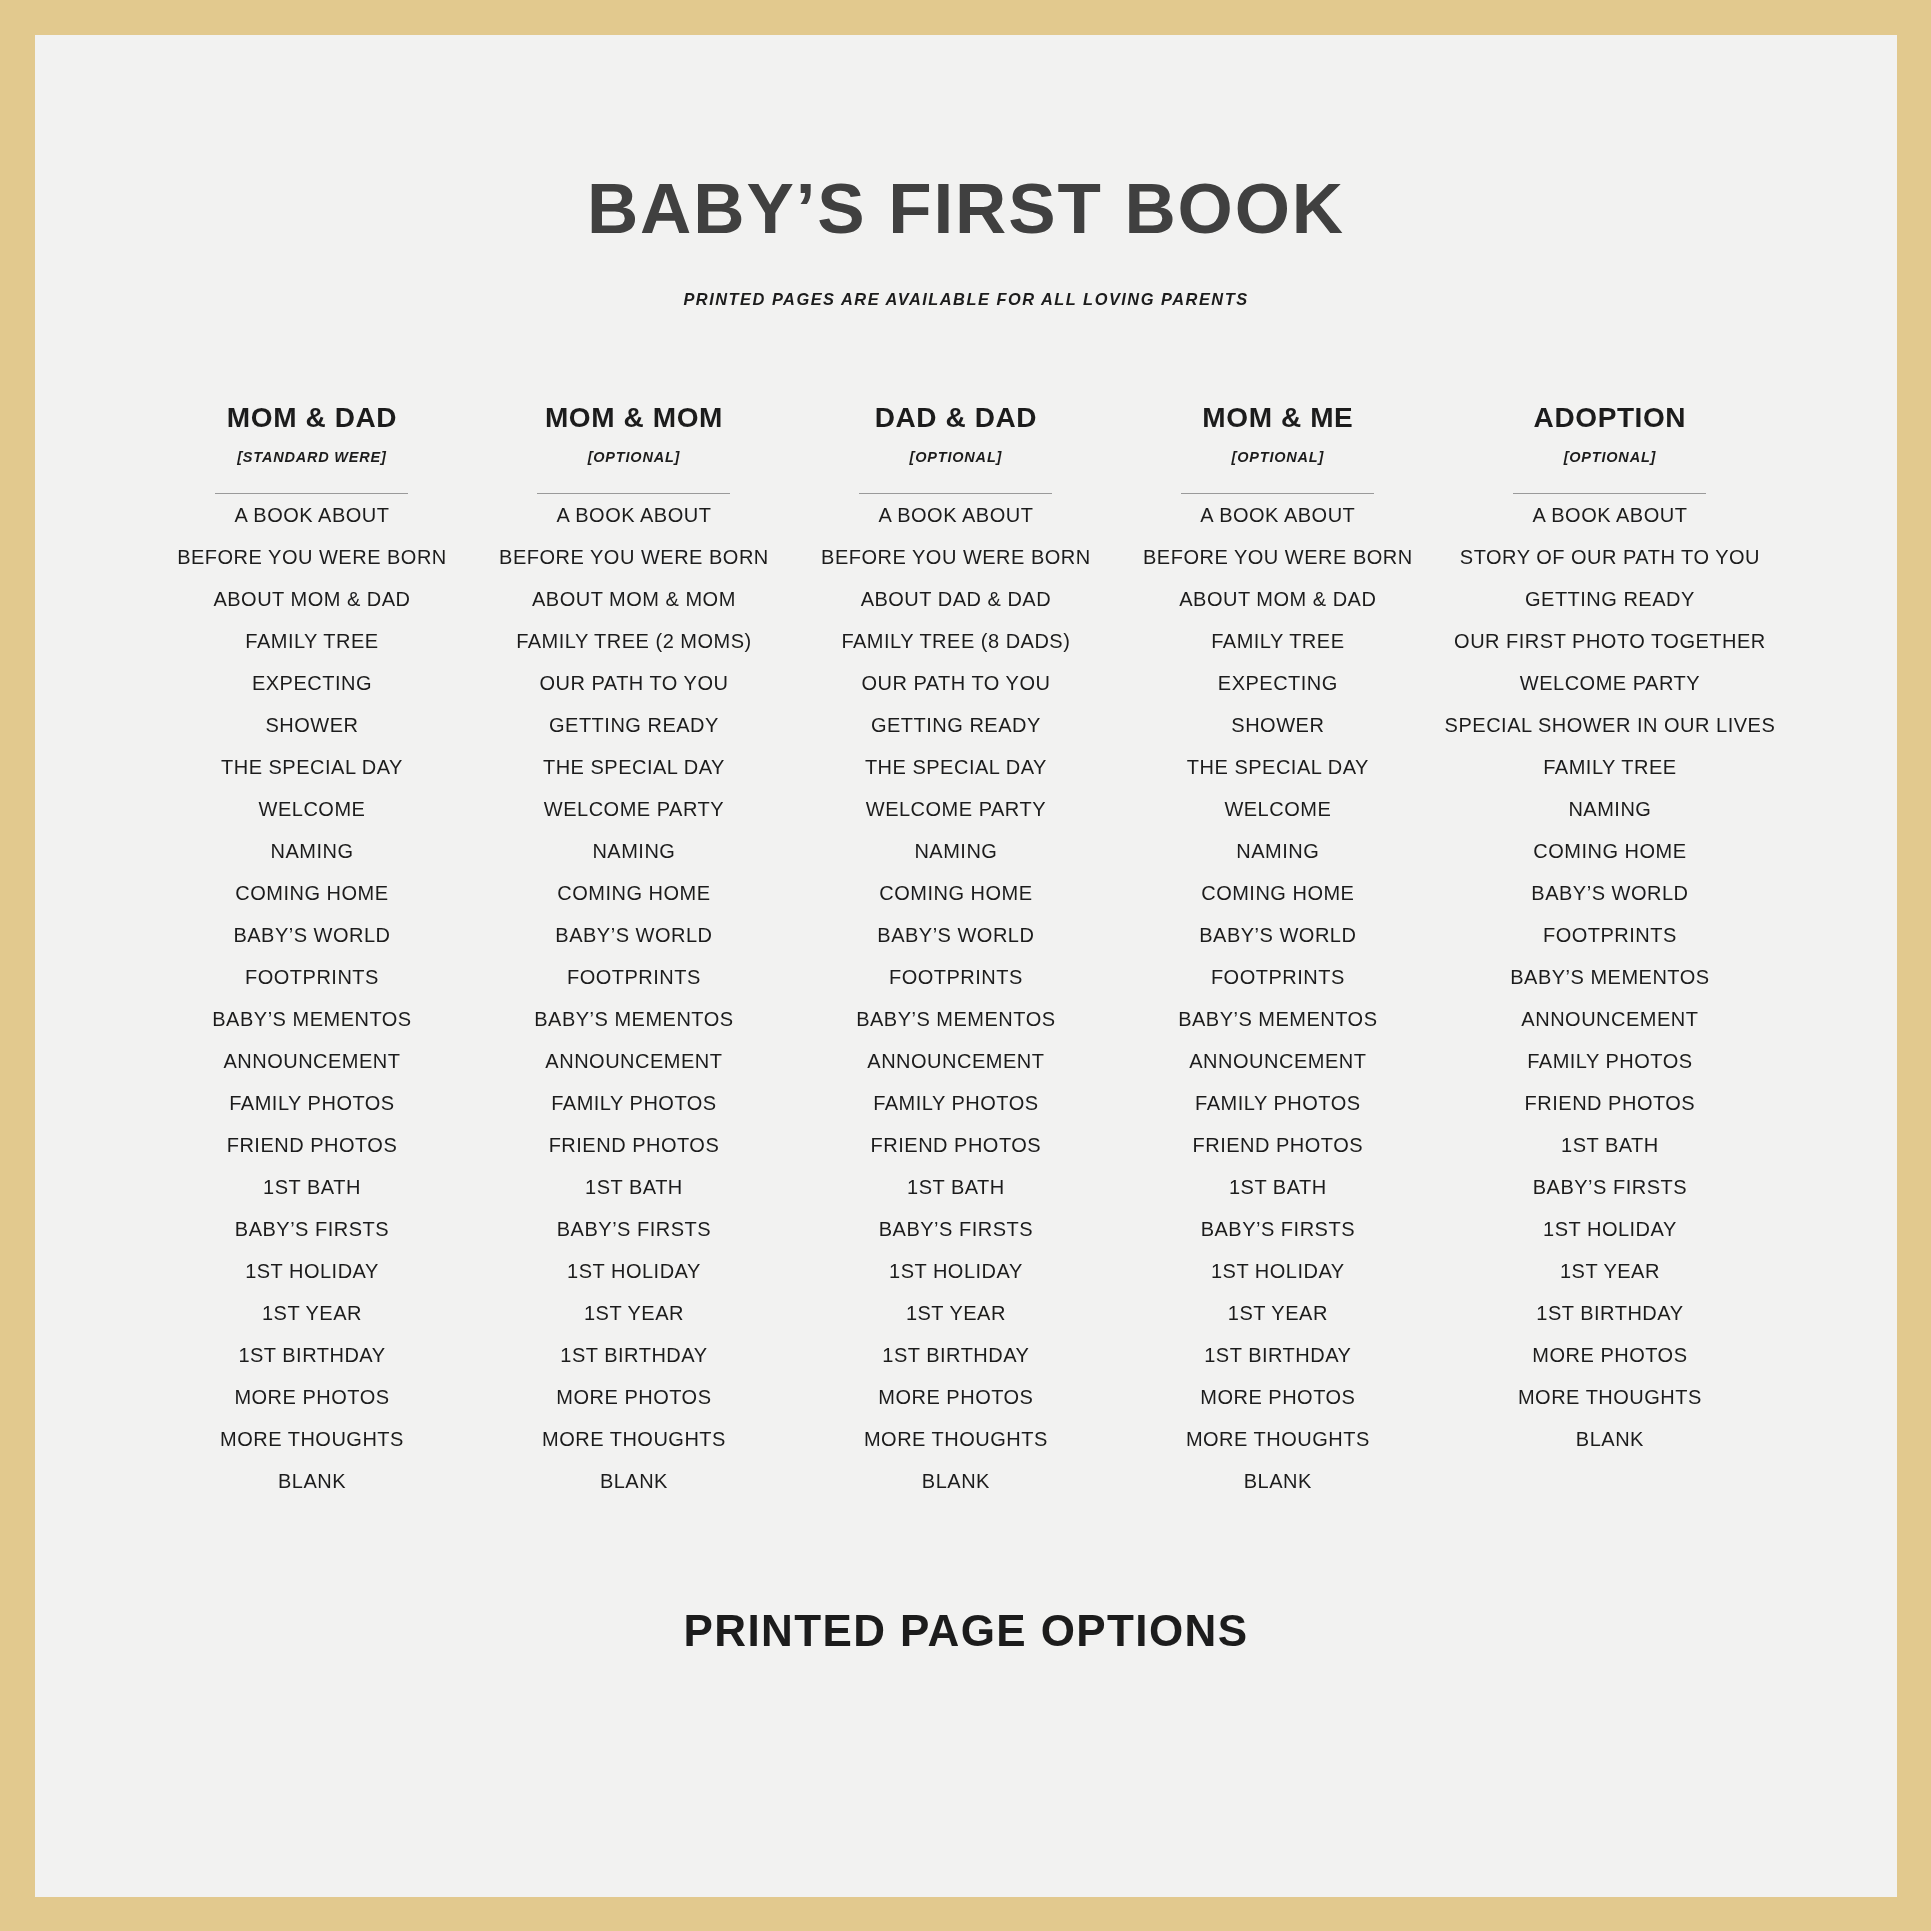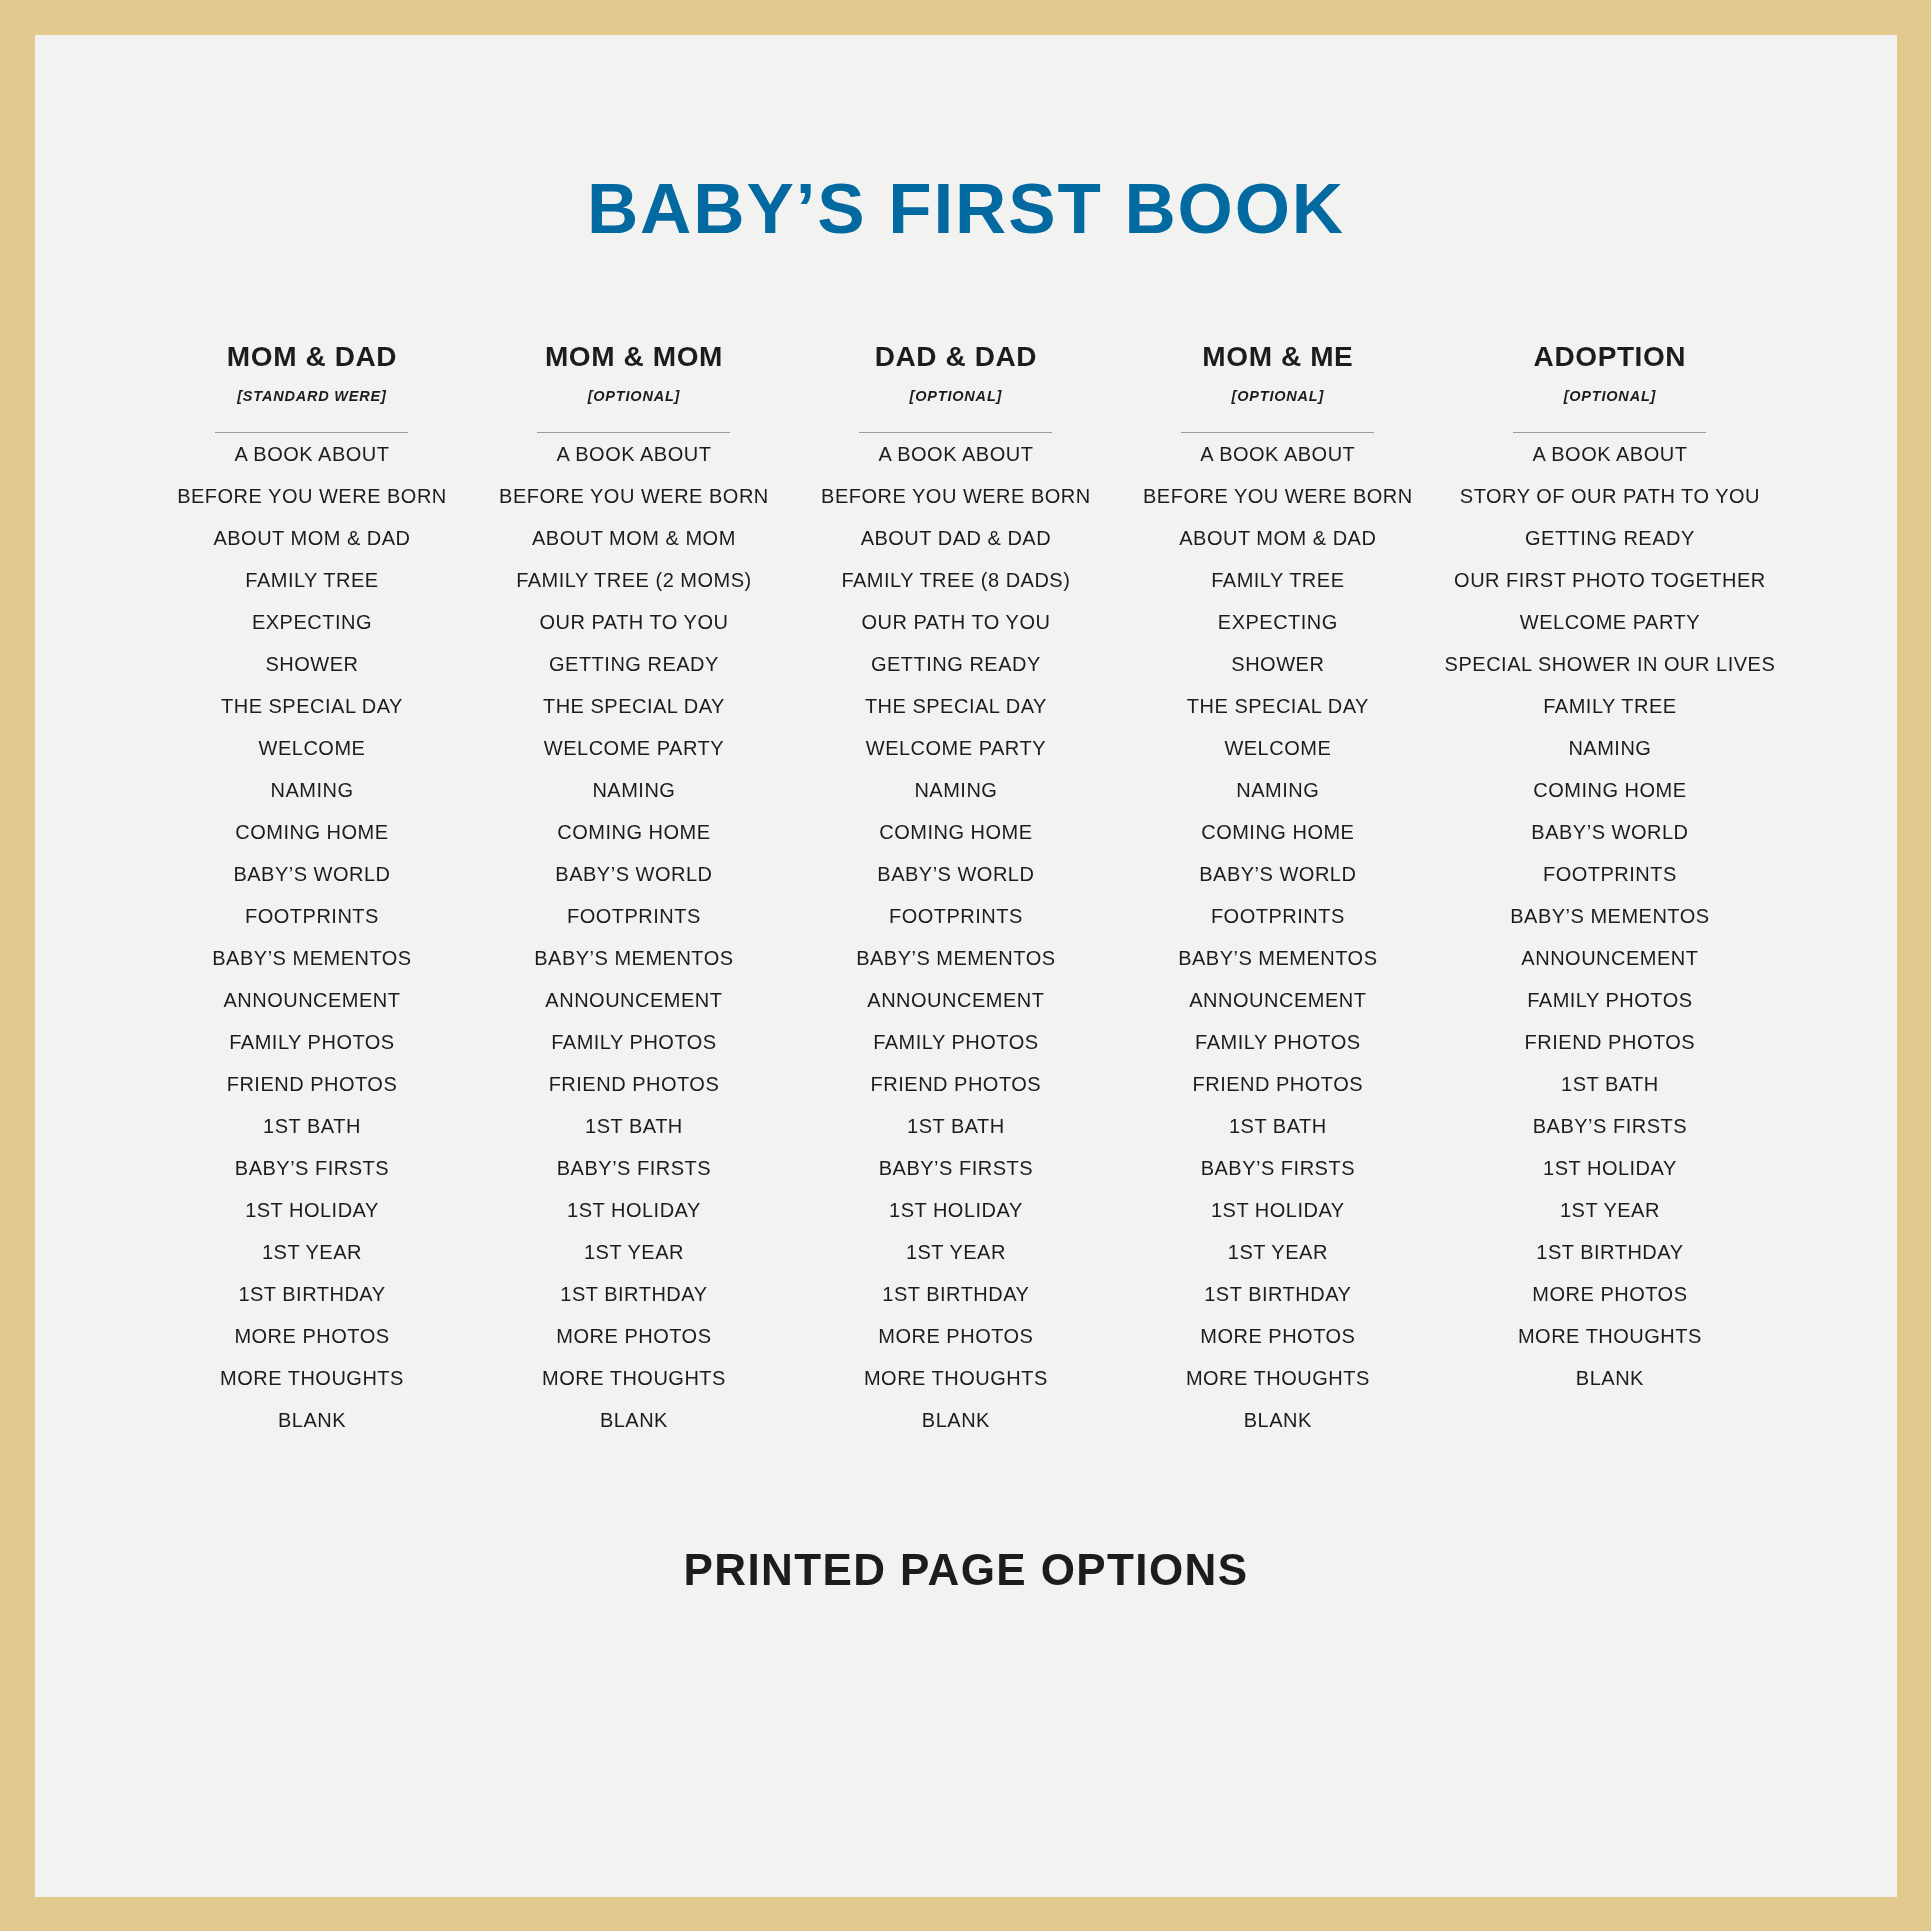--- a/index.html
+++ b/index.html
@@ -23,21 +23,21 @@
     box-sizing: border-box;
   }
   .header {
     text-align: center;
     padding-top: 135px;
   }
   .title {
     font-size: 71px;
     font-weight: 700;
     letter-spacing: 1.9px;
-    color: #0369a1;
+    color: #404040;
     margin: 0;
     line-height: 1.1;
   }
   .subtitle {
     font-size: 16.4px;
     font-style: italic;
     font-weight: 700;
     letter-spacing: 1.5px;
     color: #1c1c1c;
     margin-top: 42px;
@@ -101,20 +101,21 @@
     margin: 0;
   }
 </style>
 </head>
 <body>
 
 <div class="page">
 
   <div class="header">
     <h1 class="title">BABY’S FIRST BOOK</h1>
+    <div class="subtitle">PRINTED PAGES ARE AVAILABLE FOR ALL LOVING PARENTS</div>
   </div>
 
   <div class="columns">
 
     <div class="column">
       <div class="col-title">MOM &amp; DAD</div>
       <div class="col-note">[STANDARD WERE]</div>
       <div class="divider"></div>
       <ul class="item-list">
         <li>A BOOK ABOUT</li>

